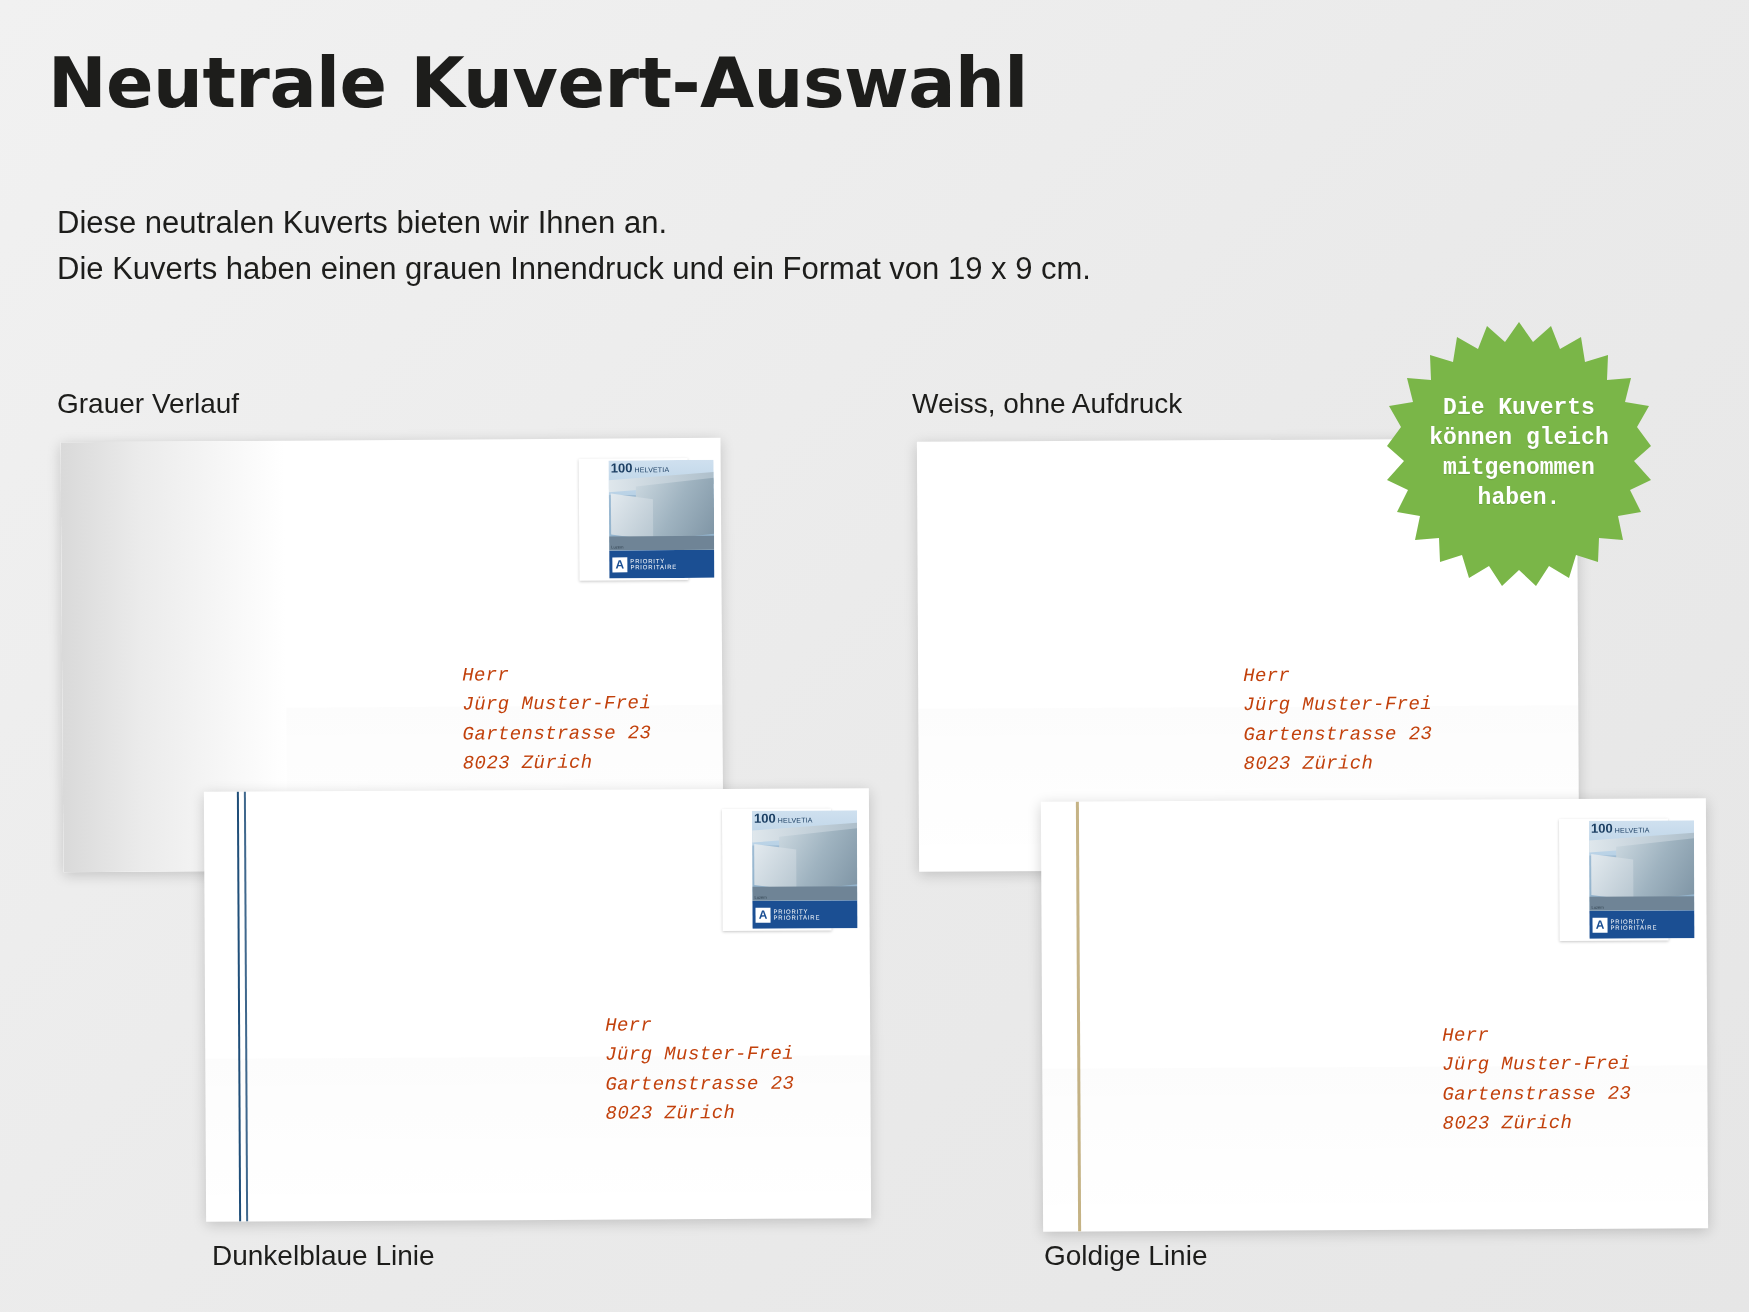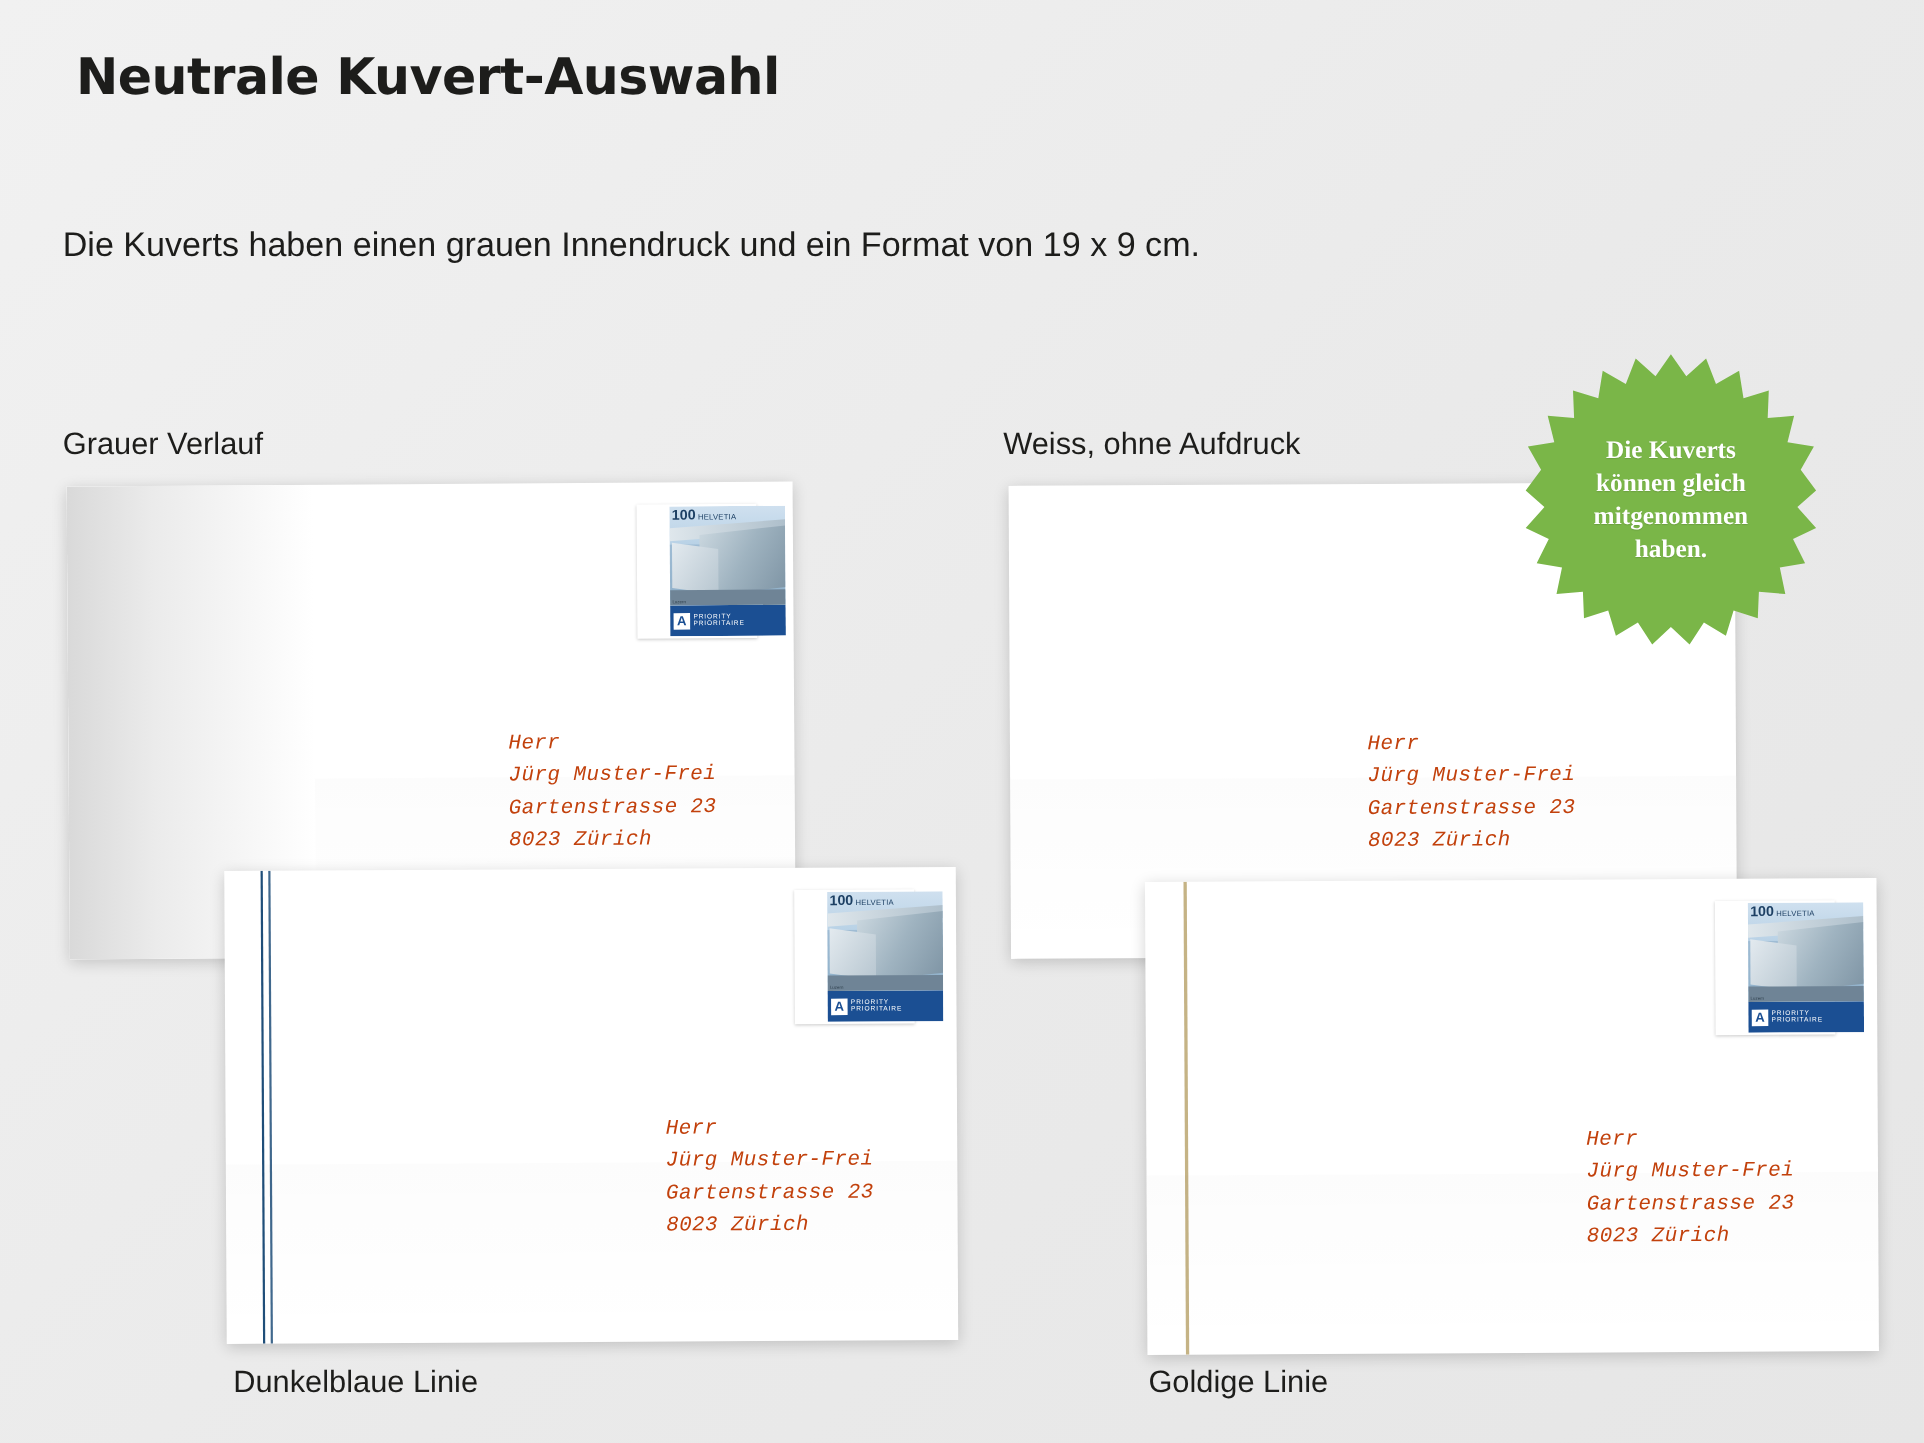--- a/index.html
+++ b/index.html
@@ -17,23 +17,23 @@
   }
   .page {
     position: absolute;
     left: 0; top: 0;
     width: 1749px;
     height: 1312px;
     background: linear-gradient(135deg, #f1f1f1 0%, #eaeaea 55%, #e6e6e6 100%);
   }
   .title {
     position: absolute;
-    left: 69px;
+    left: 48px;
     top: 42px;
-    font-size: 46px;
+    font-size: 70px;
     font-weight: 700;
     letter-spacing: -0.5px;
     color: #1d1d1b;
     font-family: "DejaVu Sans", sans-serif;
   }
   .intro {
     position: absolute;
     left: 57px;
     top: 200px;
     font-size: 31px;
@@ -215,32 +215,33 @@
     height: 268px;
     display: flex;
     flex-direction: column;
     align-items: center;
     justify-content: center;
     text-align: center;
     color: #ffffff;
     font-weight: 700;
     font-size: 23px;
     line-height: 1.3;
-    font-family: Liberation Serif, serif;
+    font-family: Liberation Mono, monospace;
     text-shadow: 0 1px 1px rgba(0,0,0,0.12);
   }
 </style>
 </head>
 <body>
 
 <div class="page">
 
   <div class="title">Neutrale Kuvert-Auswahl</div>
 
   <div class="intro">
+    <div>Diese neutralen Kuverts bieten wir Ihnen an.</div>
     <div>Die Kuverts haben einen grauen Innendruck und ein Format von 19 x 9 cm.</div>
   </div>
 
   <div class="caption cap-top-left">Grauer Verlauf</div>
   <div class="caption cap-top-right">Weiss, ohne Aufdruck</div>
   <div class="caption cap-bot-left">Dunkelblaue Linie</div>
   <div class="caption cap-bot-right">Goldige Linie</div>
 
   <div class="env env-grad" style="left:62px; top:440px; width:660px; height:430px; transform: rotate(-0.4deg);">
     <div class="flapline"></div>

